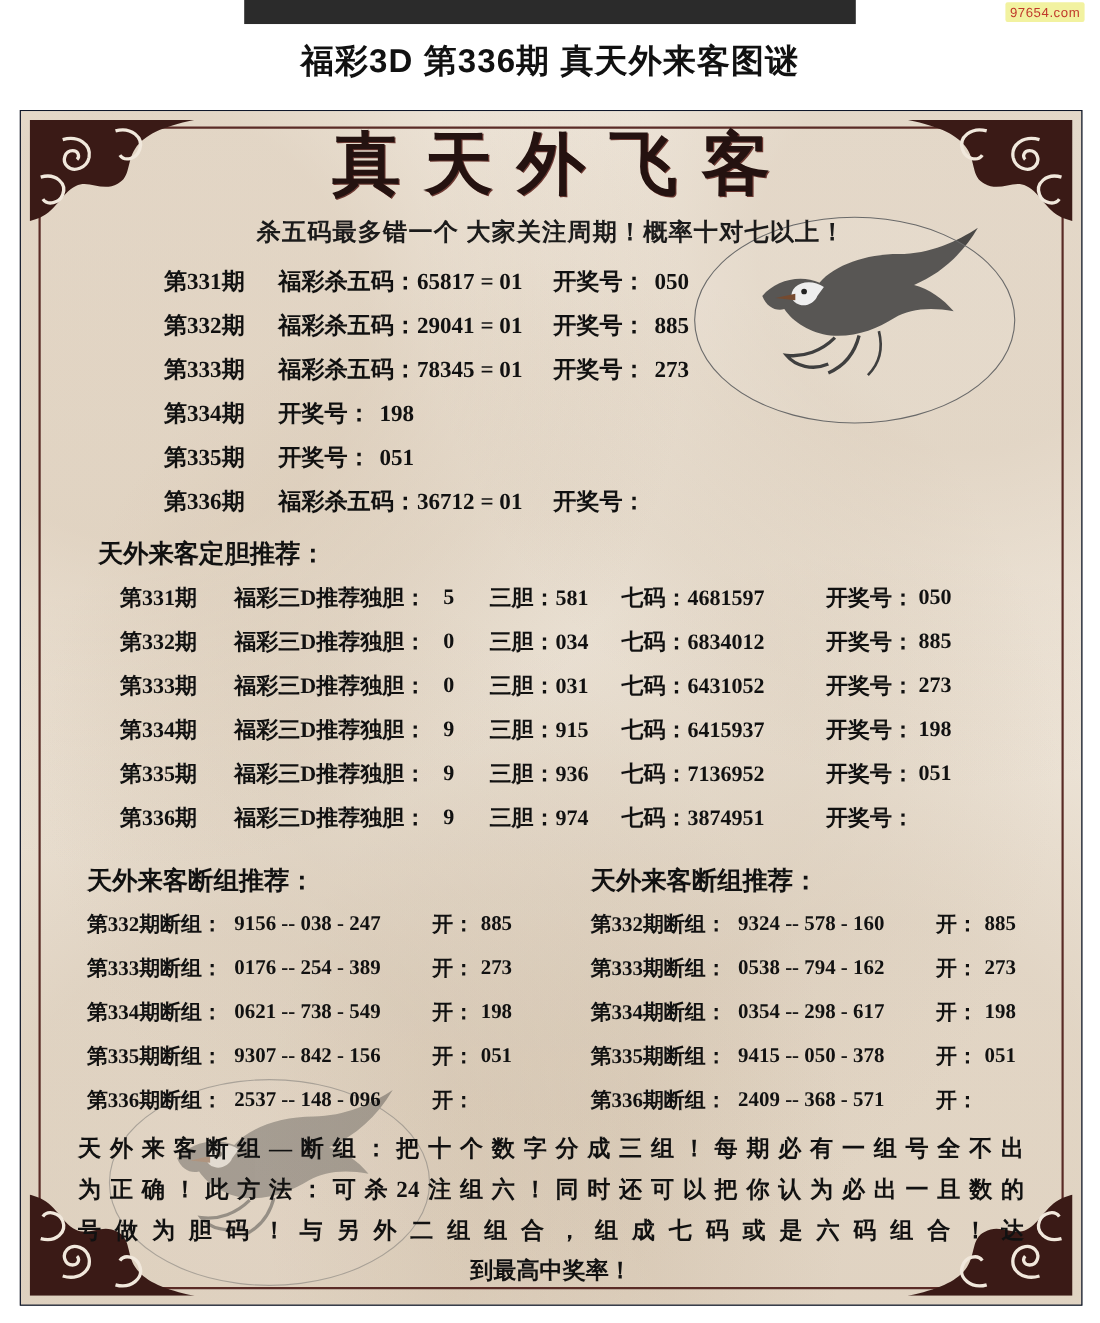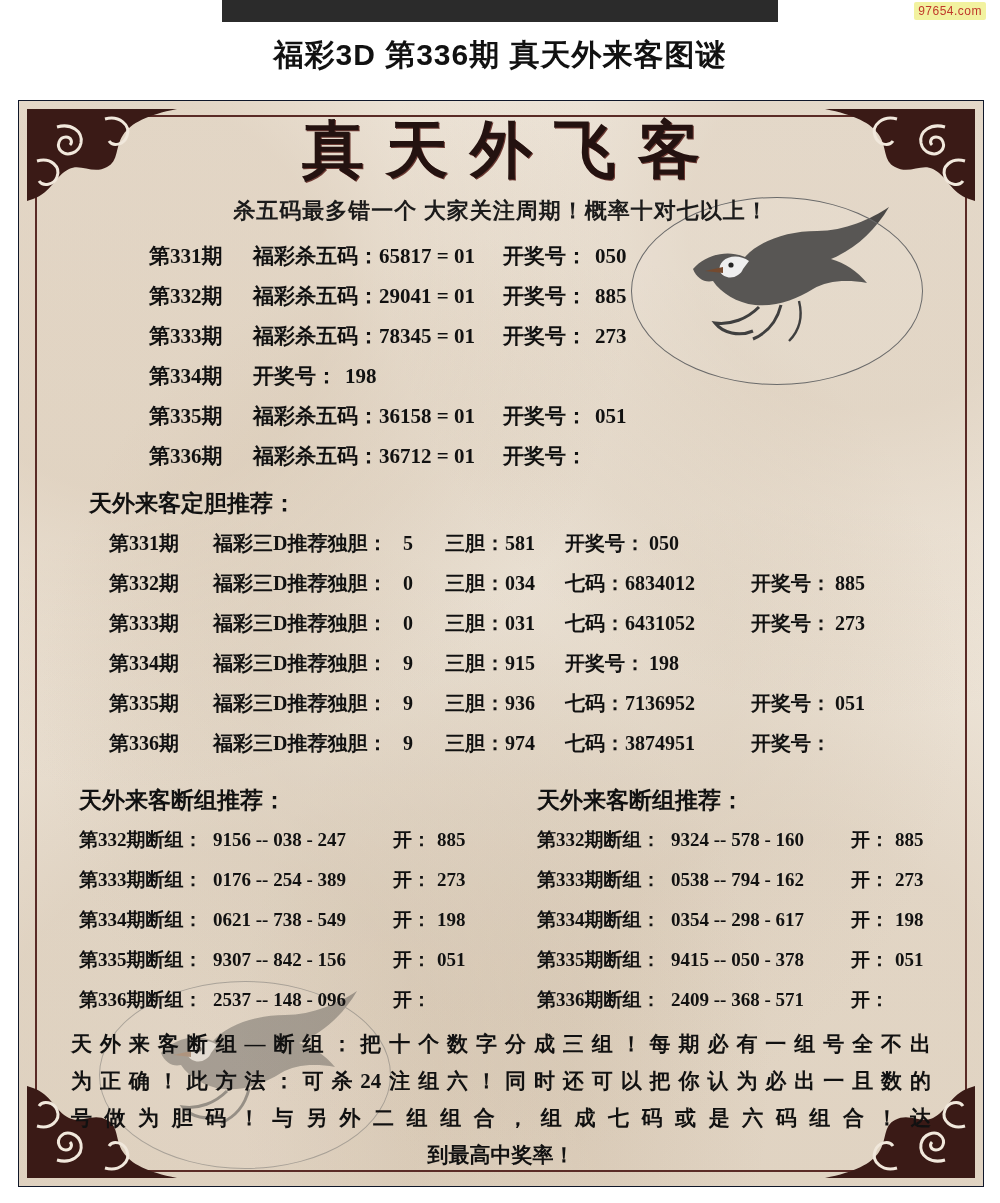--- a/index.html
+++ b/index.html
@@ -261,39 +261,39 @@
           <span class="draw-label">开奖号：</span>
           <span class="draw-val">273</span>
         </div>
         <div class="kill-row">
           <span class="period">第334期</span>
           <span class="draw-label">开奖号：</span>
           <span class="draw-val">198</span>
         </div>
         <div class="kill-row">
           <span class="period">第335期</span>
-          <span class="codes">福彩杀五码：36158 = 01</span>
           <span class="draw-label">开奖号：</span>
           <span class="draw-val">051</span>
         </div>
         <div class="kill-row">
           <span class="period">第336期</span>
           <span class="codes">福彩杀五码：36712 = 01</span>
           <span class="draw-label">开奖号：</span>
           <span class="draw-val"></span>
         </div>
       </div>
 
       <div class="sec-head">天外来客定胆推荐：</div>
       <div>
         <div class="dan-row">
           <span class="period">第331期</span>
           <span class="rec">福彩三D推荐独胆：</span>
           <span class="dan">5</span>
           <span class="san">三胆：581</span>
+          <span class="qi">七码：4681597</span>
           <span class="draw-label">开奖号：</span>
           <span class="draw-val">050</span>
         </div>
         <div class="dan-row">
           <span class="period">第332期</span>
           <span class="rec">福彩三D推荐独胆：</span>
           <span class="dan">0</span>
           <span class="san">三胆：034</span>
           <span class="qi">七码：6834012</span>
           <span class="draw-label">开奖号：</span>
@@ -306,20 +306,21 @@
           <span class="san">三胆：031</span>
           <span class="qi">七码：6431052</span>
           <span class="draw-label">开奖号：</span>
           <span class="draw-val">273</span>
         </div>
         <div class="dan-row">
           <span class="period">第334期</span>
           <span class="rec">福彩三D推荐独胆：</span>
           <span class="dan">9</span>
           <span class="san">三胆：915</span>
+          <span class="qi">七码：6415937</span>
           <span class="draw-label">开奖号：</span>
           <span class="draw-val">198</span>
         </div>
         <div class="dan-row">
           <span class="period">第335期</span>
           <span class="rec">福彩三D推荐独胆：</span>
           <span class="dan">9</span>
           <span class="san">三胆：936</span>
           <span class="qi">七码：7136952</span>
           <span class="draw-label">开奖号：</span>

